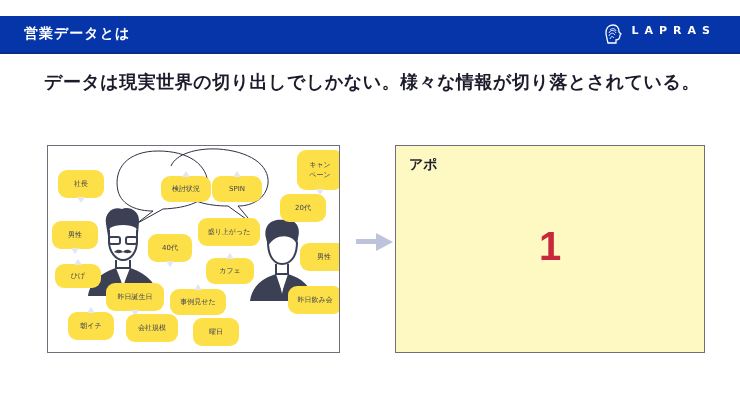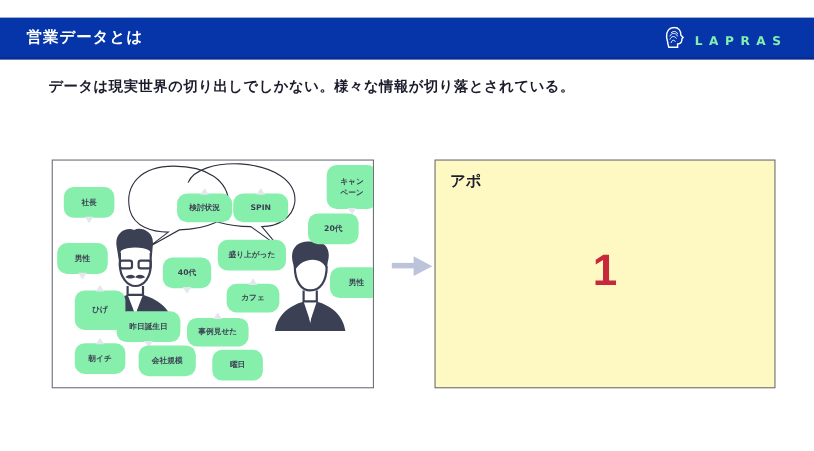--- a/index.html
+++ b/index.html
@@ -1,27 +1,27 @@
 <!DOCTYPE html>
 <html><head>
   <meta charset="utf-8">
   <style>
     html, body { margin:0; padding:0; }
     body { width:740px; height:410px; background:#fff; position:relative; overflow:hidden; font-family:"DejaVu Sans", sans-serif; }
     .header { position:absolute; left:0; top:16px; width:740px; height:36px; background:#0535a8; border-bottom:2px solid #0a2b8c; }
     .header-title { position:absolute; left:24px; top:9px; color:#fff; font-size:14px; font-weight:bold; letter-spacing:1px; }
-    .logo { position:absolute; right:24px; top:8px; display:flex; align-items:flex-end; gap:10px; color:#86efac; }
+    .logo { position:absolute; right:24px; top:8px; display:flex; align-items:flex-start; gap:10px; color:#ffffff; }
     .logo-mark { width:18px; height:20px; }
     .logo-text { font-size:11px; font-weight:bold; letter-spacing:6px; }
-    .subtitle { position:absolute; left:44px; top:70px; font-size:13px; font-weight:bold; color:#1b1b2b; letter-spacing:0.5px;font-family:Liberation Mono, monospace; }
+    .subtitle { position:absolute; left:44px; top:70px; font-size:18px; font-weight:bold; color:#1b1b2b; letter-spacing:0.5px;font-family:Liberation Mono, monospace; }
     .left-box { position:absolute; left:47px; top:145px; width:291px; height:206px; border:1.5px solid #6d6f7a; background:#fff; overflow:hidden; }
     .right-box { position:absolute; left:395px; top:145px; width:308px; height:206px; border:1.5px solid #6d6f7a; background:#fef9c3; }
     .apo { position:absolute; left:13px; top:10px; font-size:14px; font-weight:bold; color:#1d1d2b; }
     .big-num { position:absolute; left:0; width:100%; top:78px; text-align:center; font-size:40px; font-weight:bold; color:#c7283b; font-family:"Liberation Sans", sans-serif; }
-    .bubble { position:absolute; background:#86efac; border-radius:9px; font-size:7px; color:#3c3f52; display:flex; align-items:center; justify-content:center; text-align:center; line-height:1.5;font-weight:bold; }
+    .bubble { position:absolute; background:#fde047; border-radius:9px; font-size:7px; color:#3c3f52; display:flex; align-items:center; justify-content:center; text-align:center; line-height:1.5; }
     .bubble::after { content:""; position:absolute; width:0; height:0; }
     .t-down::after { bottom:-5px; left:50%; margin-left:-4px; border-left:4px solid transparent; border-right:4px solid transparent; border-top:6px solid #e4e6f0; }
     .t-up::after { top:-5px; left:50%; margin-left:-4px; border-left:4px solid transparent; border-right:4px solid transparent; border-bottom:6px solid #e4e6f0; }
     .arrow { position:absolute; left:356px; top:232px; width:38px; height:20px; }
     svg.people { position:absolute; left:0; top:0; }
   </style>
 </head>
 <body>
 
 <div class="header">
@@ -68,24 +68,25 @@
   <div class="bubble t-up" style="left:113px;top:30px;width:50px;height:26px;">検討状況</div>
   <div class="bubble t-down" style="left:10px;top:24px;width:46px;height:28px;">社長</div>
   <div class="bubble t-up" style="left:164px;top:30px;width:50px;height:26px;">SPIN</div>
   <div class="bubble t-down" style="left:249px;top:4px;width:46px;height:40px;white-space:pre-line;">キャン
 ペーン</div>
   <div class="bubble" style="left:232px;top:48px;width:46px;height:28px;">20代</div>
   <div class="bubble t-down" style="left:4px;top:75px;width:46px;height:28px;">男性</div>
   <div class="bubble t-down" style="left:100px;top:88px;width:44px;height:28px;">40代</div>
   <div class="bubble" style="left:150px;top:72px;width:62px;height:28px;">盛り上がった</div>
   <div class="bubble" style="left:252px;top:97px;width:48px;height:28px;">男性</div>
-  <div class="bubble t-up" style="left:20px;top:118px;width:46px;height:36px;">ひげ</div>
+  <div class="bubble t-up" style="left:7px;top:118px;width:46px;height:24px;">ひげ</div>
   <div class="bubble t-up" style="left:158px;top:112px;width:48px;height:26px;">カフェ</div>
   <div class="bubble t-down" style="left:58px;top:137px;width:58px;height:28px;">昨日誕生日</div>
   <div class="bubble t-up" style="left:122px;top:143px;width:56px;height:26px;">事例見せた</div>
+  <div class="bubble" style="left:240px;top:140px;width:54px;height:28px;">昨日飲み会</div>
   <div class="bubble t-up" style="left:20px;top:166px;width:46px;height:28px;">朝イチ</div>
   <div class="bubble" style="left:78px;top:168px;width:52px;height:28px;">会社規模</div>
   <div class="bubble" style="left:145px;top:172px;width:46px;height:28px;">曜日</div>
 </div>
 
 <svg class="arrow" viewBox="0 0 38 20">
   <rect x="0" y="7" width="22" height="5" fill="#bcc3da"></rect>
   <path d="M20 1 L37 10 L20 19 Z" fill="#bcc3da"></path>
 </svg>
 

